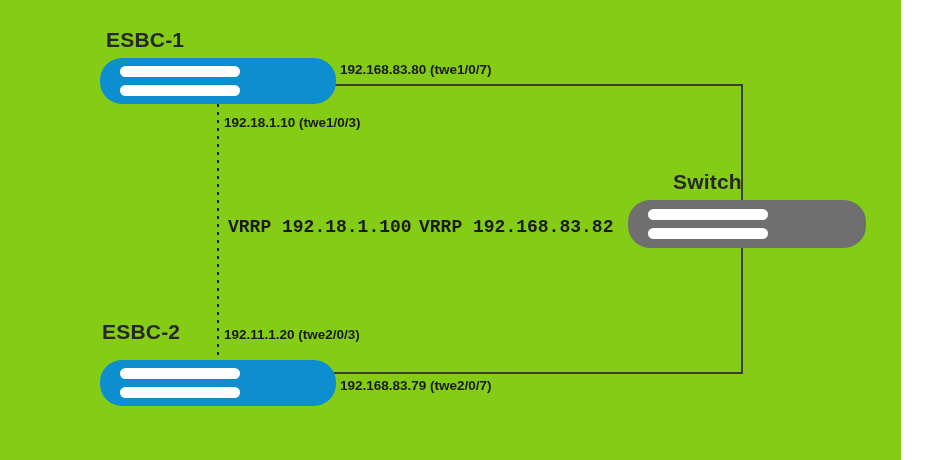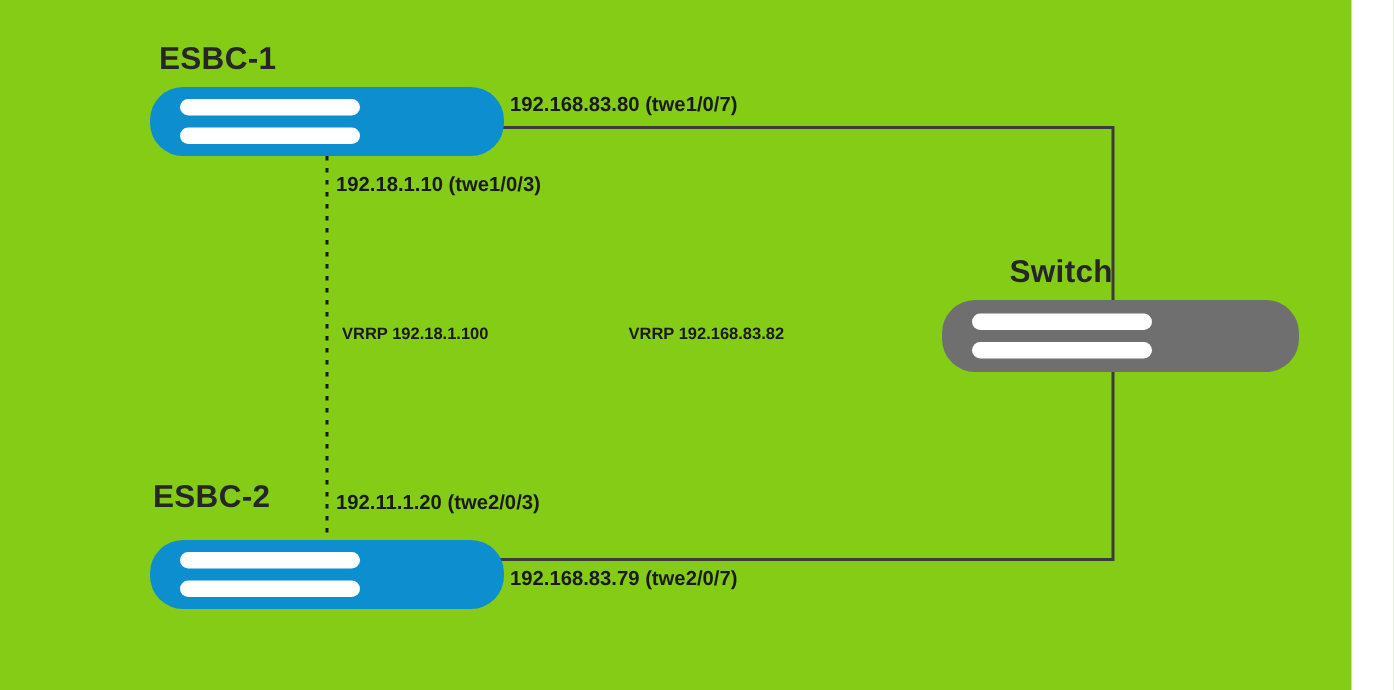--- a/index.html
+++ b/index.html
@@ -55,24 +55,25 @@
     position: absolute;
     z-index: 4;
     font-size: 13.5px;
     font-weight: bold;
     color: #1a1a1a;
     white-space: nowrap;
   }
   .vrrp-label {
     position: absolute;
     z-index: 4;
-    font-size: 11px;
+    font-size: 18px;
     font-weight: bold;
     color: #1a1a1a;
     white-space: nowrap;
+    font-family: Liberation Mono, monospace;
   }
 </style>
 </head>
 <body>
 
 <div id="diagram-canvas">
 
   <svg id="link-layer" viewBox="0 0 929 460" width="929" height="460" xmlns="http://www.w3.org/2000/svg">
 
     <path d="M 333 85 L 742 85 L 742 224" fill="none" stroke="#3b3b3b" stroke-width="2" stroke-linecap="butt" stroke-linejoin="miter"></path>

